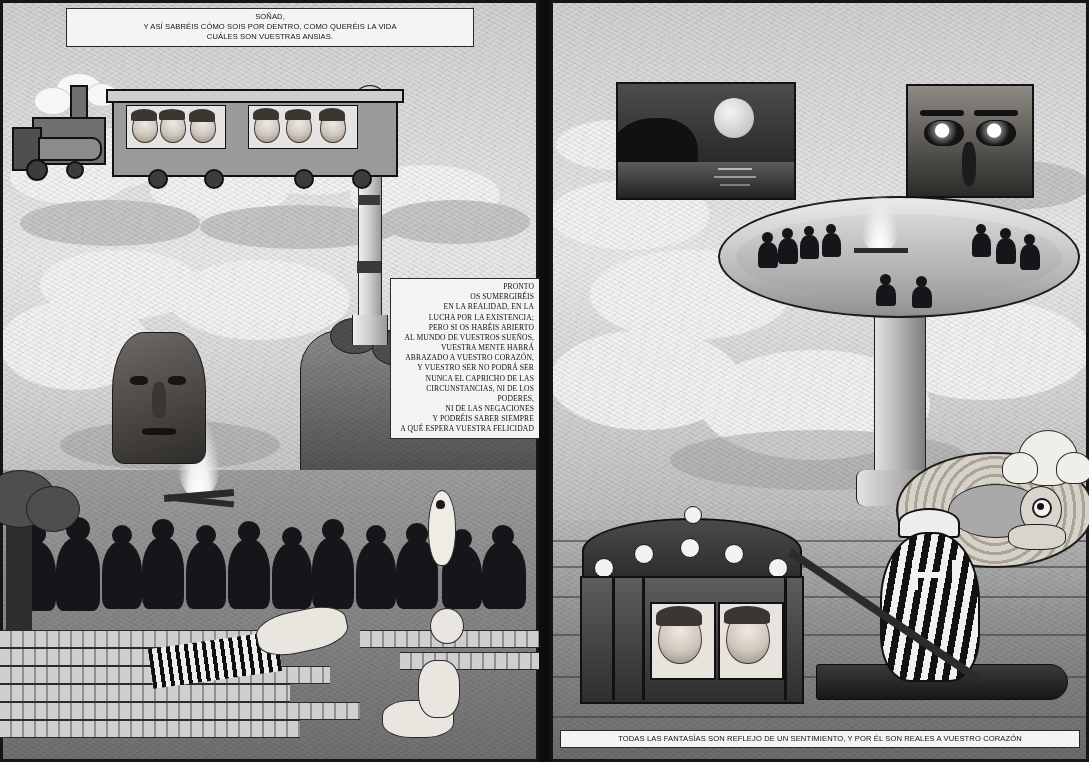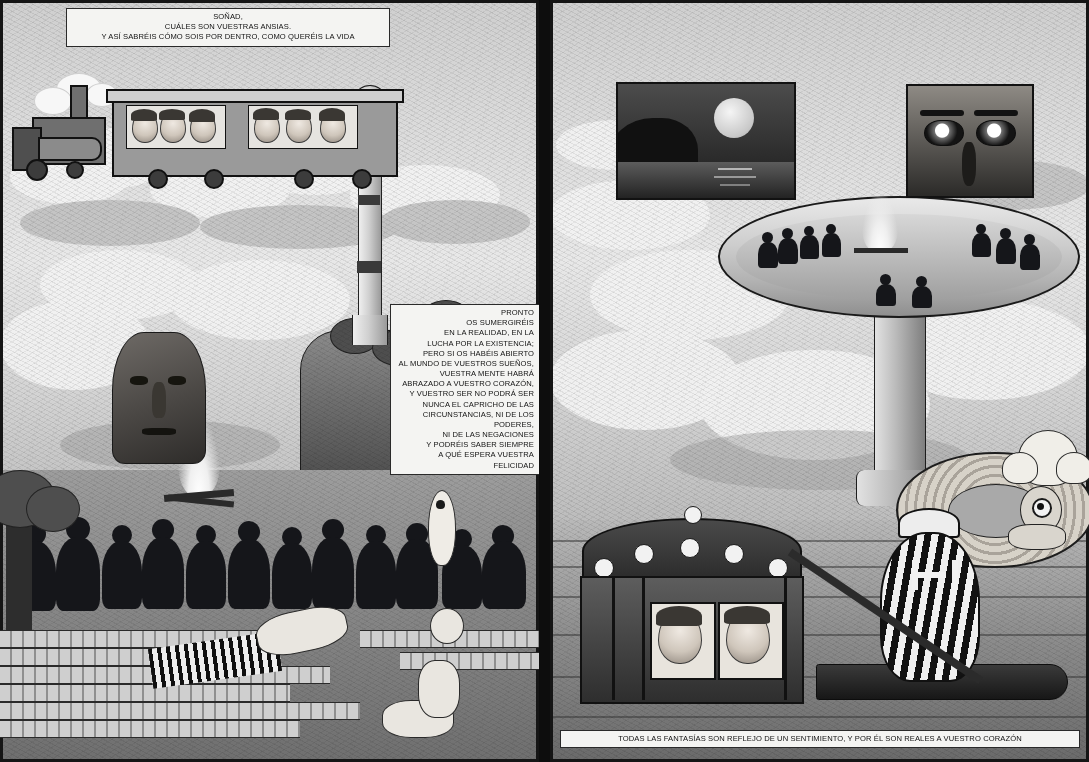--- a/index.html
+++ b/index.html
@@ -253,27 +253,27 @@
     <div class="lying" style="left:256px;top:610px;width:90px;height:40px;transform:rotate(-12deg);z-index:28;"></div>
     <div class="lying" style="left:430px;top:608px;width:32px;height:34px;border-radius:50%;z-index:28;"></div>
     <div class="lying" style="left:382px;top:700px;width:70px;height:36px;z-index:28;"></div>
     <div class="lying" style="left:418px;top:660px;width:40px;height:56px;z-index:28;"></div>
     <div class="worm" style="left:428px;top:490px;width:26px;height:74px;z-index:21;"></div>
     <div class="worm" style="left:436px;top:500px;width:9px;height:9px;background:#1a1a1a;border:none;z-index:22;"></div>
 
     <div class="hatch"></div>
     <div class="hatch2"></div>
 
-    <div class="caption c" style="left:66px;top:8px;width:324px;">
+    <div class="caption c" style="left:66px;top:8px;width:408px;">
       <div>SOÑAD,</div>
+      <div>Y ASÍ SABRÉIS CÓMO SOIS POR DENTRO, COMO QUERÉIS LA VIDA</div>
       <div>CUÁLES SON VUESTRAS ANSIAS.</div>
-      <div>Y ASÍ SABRÉIS CÓMO SOIS POR DENTRO, COMO QUERÉIS LA VIDA</div>
-    </div>
-
-    <div class="caption r" style="left:390px;top:304px;width:150px;">
+    </div>
+
+    <div class="caption r" style="left:390px;top:278px;width:150px;font-family:Liberation Serif, serif;">
       <div>PRONTO</div>
       <div>OS SUMERGIRÉIS</div>
       <div>EN LA REALIDAD, EN LA</div>
       <div>LUCHA POR LA EXISTENCIA;</div>
       <div>PERO SI OS HABÉIS ABIERTO</div>
       <div>AL MUNDO DE VUESTROS SUEÑOS,</div>
       <div>VUESTRA MENTE HABRÁ</div>
       <div>ABRAZADO A VUESTRO CORAZÓN,</div>
       <div>Y VUESTRO SER NO PODRÁ SER</div>
       <div>NUNCA EL CAPRICHO DE LAS</div>

